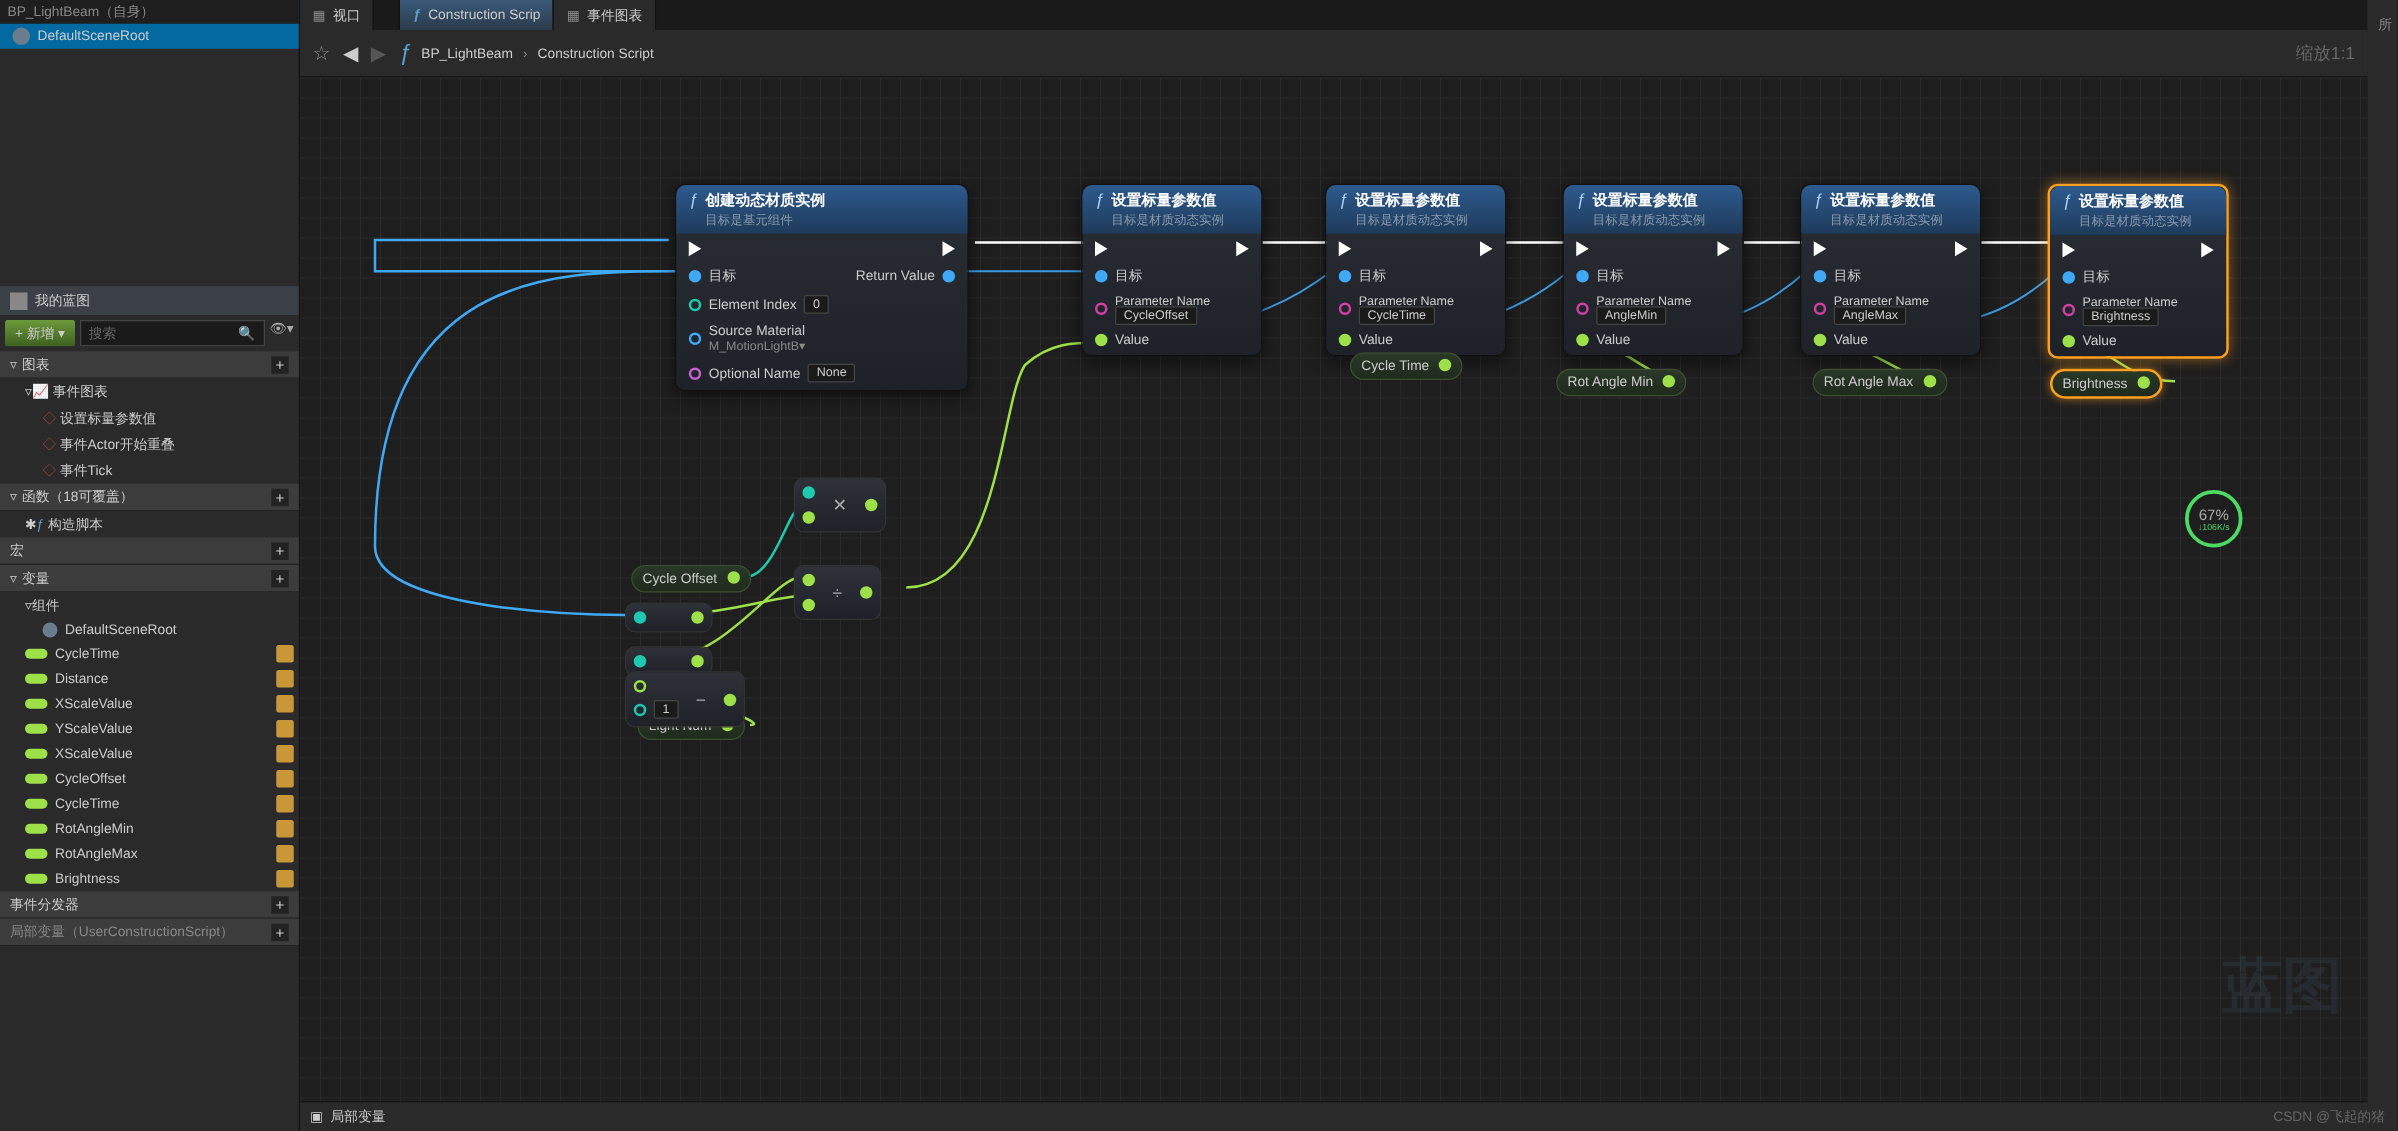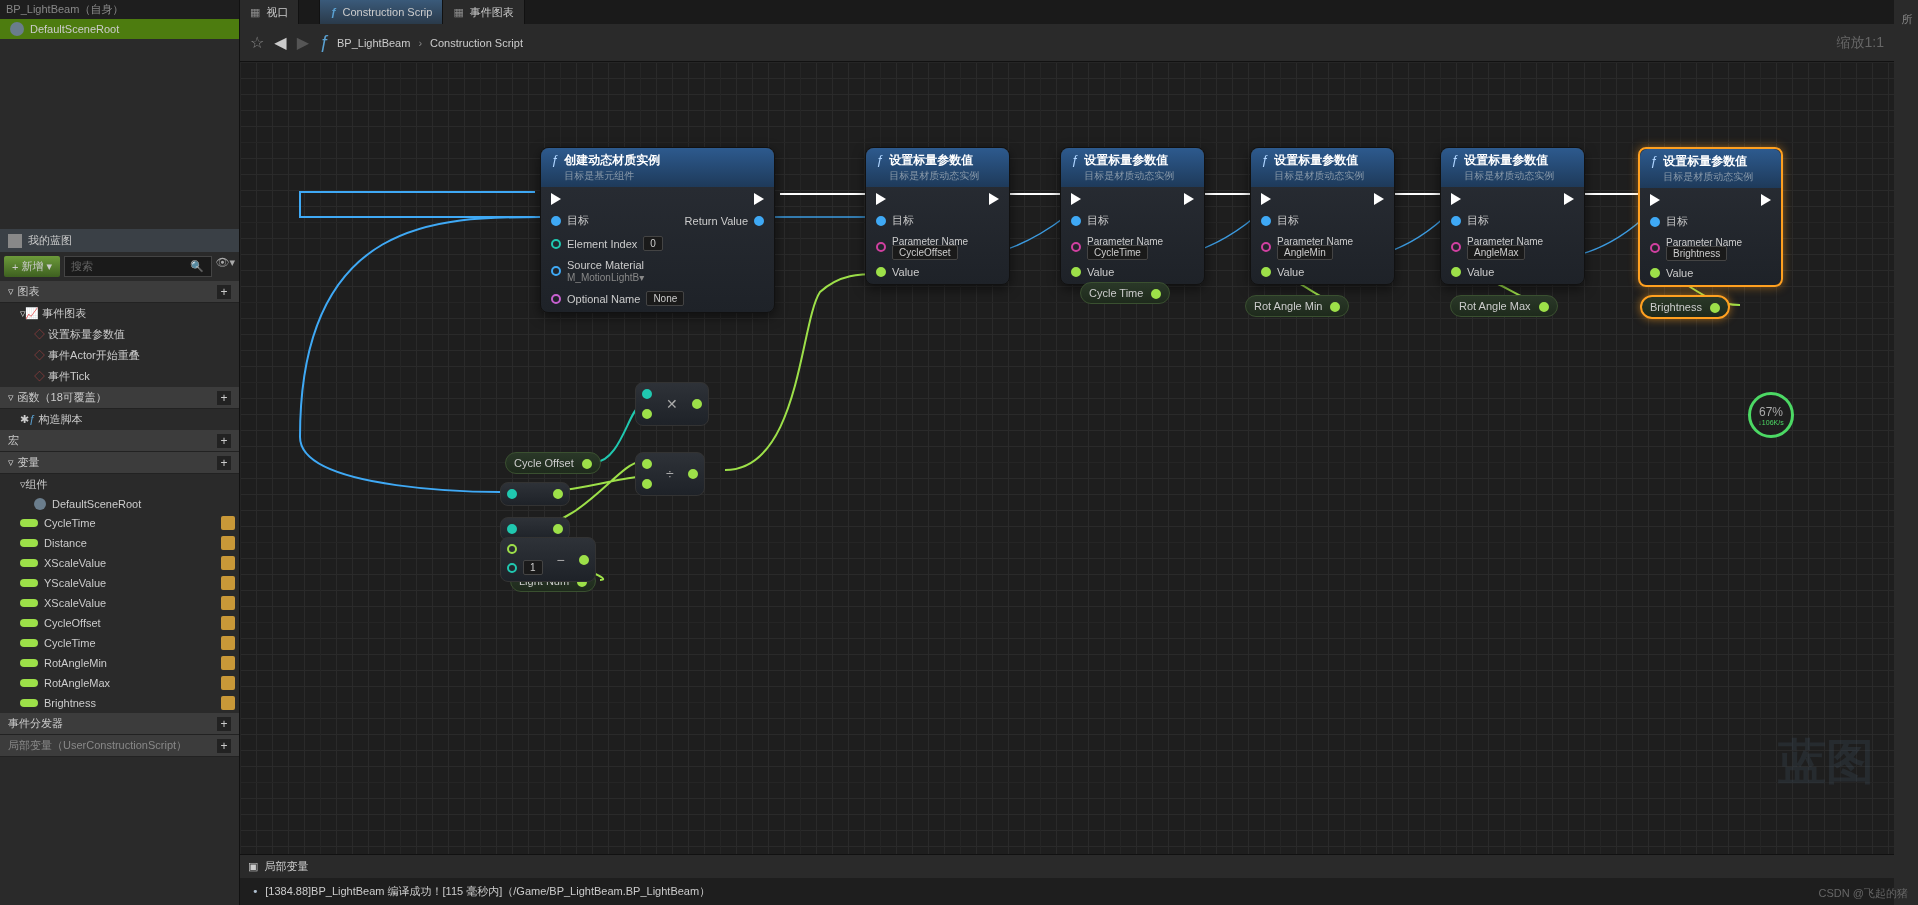--- a/index.html
+++ b/index.html
@@ -1,18 +1,18 @@
 <!DOCTYPE html>
 <html><head>
 <meta charset="utf-8">
 <style>
 *{box-sizing:border-box;margin:0;padding:0;font-family:"Segoe UI",Arial,sans-serif;font-size:11px;color:#ccc;user-select:none}
 body{background:#1a1a1a;width:1918px;height:905px;overflow:hidden;display:flex}
 .left-panel{width:240px;background:#2a2a2a;display:flex;flex-direction:column;border-right:1px solid #111}
-.components-top{background:#4d7c0f;padding:0}
+.components-top{background:#0369a1;padding:0}
 .component-title{background:#1e1e1e;padding:2px 6px;color:#888;font-size:11px}
 .component-row{padding:3px 10px;display:flex;align-items:center;gap:6px}
 .comp-icon{width:14px;height:14px;border-radius:50%;background:#6a7d8c;display:inline-block}
 .my-blueprint{background:#2a2a2a;flex:1;display:flex;flex-direction:column;margin-top:190px}
 .mbp-header{background:#3a4046;padding:4px 8px;display:flex;align-items:center;gap:6px}
 .mbp-header-icon{width:14px;height:14px;background:#888}
 .search-row{display:flex;gap:4px;padding:4px;background:#2a2a2a}
 .btn-new{background:linear-gradient(#6c9a3a,#3e6020);padding:2px 8px;border-radius:2px;color:#fff;display:flex;align-items:center;gap:3px}
 .search-box{flex:1;background:#1a1a1a;border:1px solid #444;padding:2px 6px;display:flex;align-items:center;justify-content:space-between}
 .search-icon{color:#888}
@@ -63,21 +63,21 @@
 .exec-pin{width:0;height:0;border-top:6px solid transparent;border-bottom:6px solid transparent;border-left:10px solid #fff}
 .exec-pin.out{border-left-color:#fff}
 .circ-pin{width:10px;height:10px;border-radius:50%;border:2px solid}
 .circ-pin.filled{background:currentColor}
 .c-blue{color:#3fa9f5}
 .c-green{color:#9de049}
 .c-purple{color:#c760d0}
 .c-teal{color:#20c8b0}
 .c-magenta{color:#d040a0}
 .box-input{background:#1a1a1a;border:1px solid #444;padding:1px 6px;font-size:10px;border-radius:2px}
-.var-node{position:absolute;display:flex;align-items:flex-end;background:linear-gradient(#2a3828,#1e2a1c);border:1px solid #3a5030;border-radius:14px;padding:4px 8px;gap:8px}
+.var-node{position:absolute;display:flex;align-items:flex-start;background:linear-gradient(#2a3828,#1e2a1c);border:1px solid #3a5030;border-radius:14px;padding:4px 8px;gap:8px}
 .var-node.highlighted{border:2px solid #ffa020;box-shadow:0 0 8px rgba(255,160,32,.6)}
 .math-node{position:absolute;background:linear-gradient(#2e3238,#1e2228);border:1px solid #333;border-radius:8px;padding:6px;display:flex;align-items:center;gap:8px}
 .math-op{color:#aaa;font-size:14px;padding:0 6px}
 .wire{position:absolute;pointer-events:none}
 .compiler{background:#1e1e1e;border-top:1px solid #111}
 .compiler-header{background:#2a2a2a;padding:4px 8px;display:flex;align-items:center;gap:6px}
 .compiler-body{padding:6px 12px;color:#b0c0d0;font-family:monospace}
 .credit{position:absolute;right:10px;bottom:4px;color:#666;font-size:11px}
 .right-edge{width:24px;background:#2a2a2a;writing-mode:vertical-rl;padding:4px;color:#888}
 </style>
@@ -621,18 +621,17 @@
       <span class="perf-rate">↓106K/s</span>
     </div>
     <div class="watermark">蓝图</div>
   </div>
 
   <div class="compiler">
     <div class="compiler-header">
       <span>▣</span>
       <span>局部变量</span>
     </div>
-    <div class="compiler-body">• <span>[1384.88]BP_LightBeam 编译成功！[115 毫秒内]（/Game/BP_LightBeam.BP_LightBeam）</span></div>
   </div>
   <div class="credit">CSDN @飞起的猪</div>
 </div>
 
 <div class="right-edge">所</div>
 
 </body></html>

